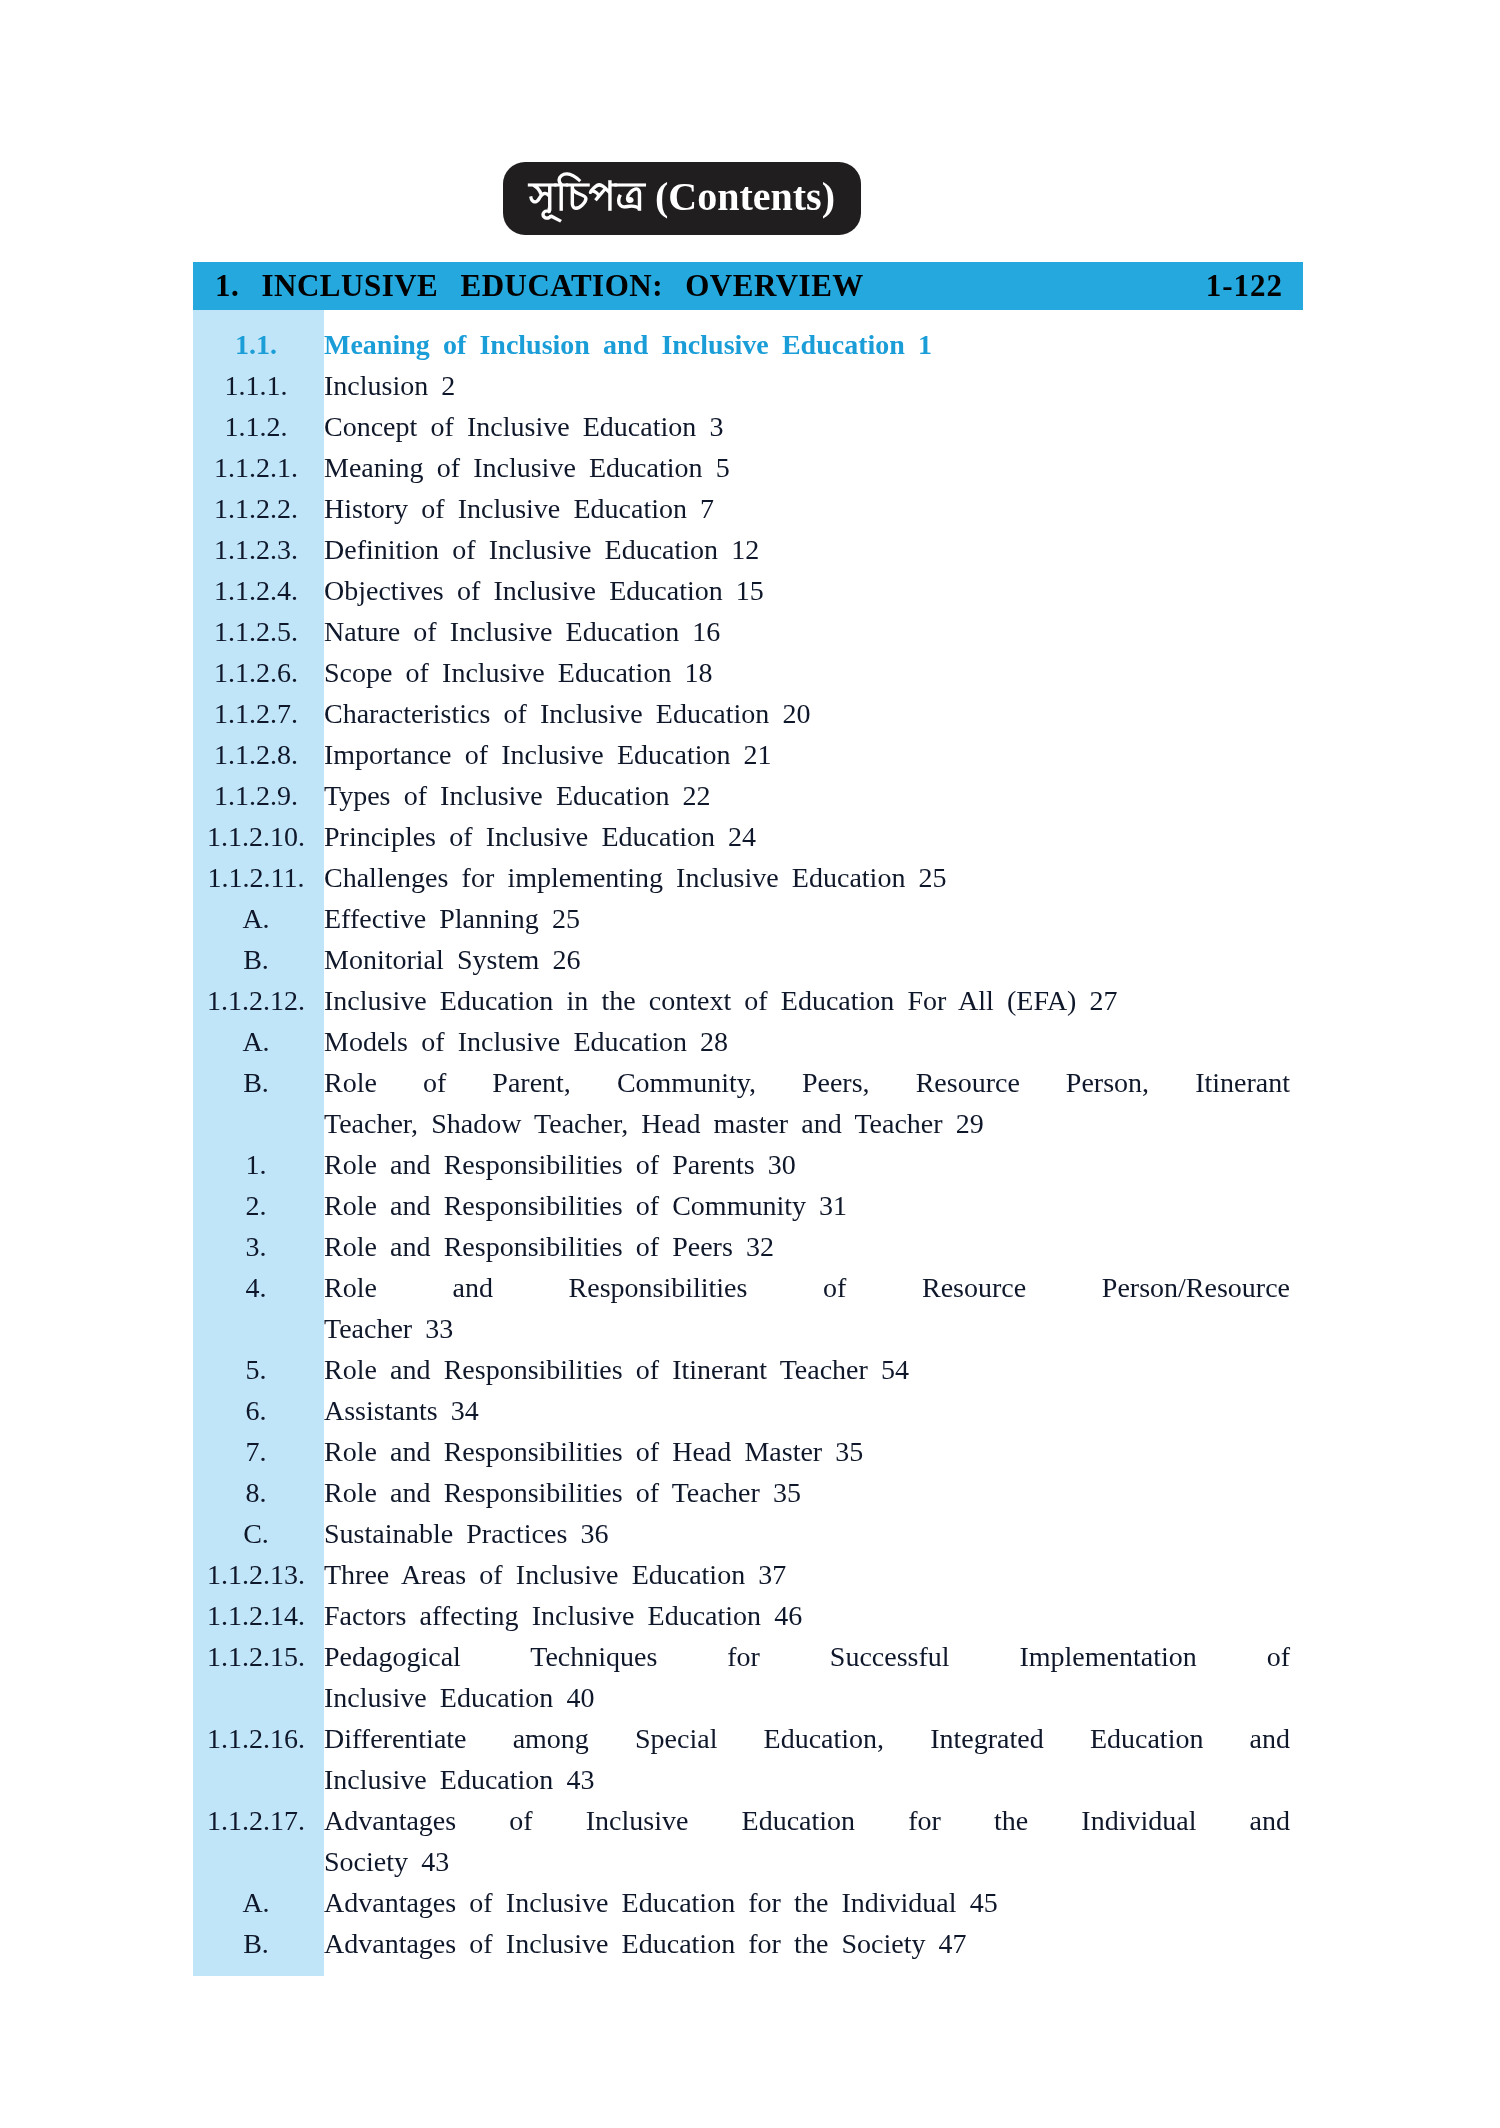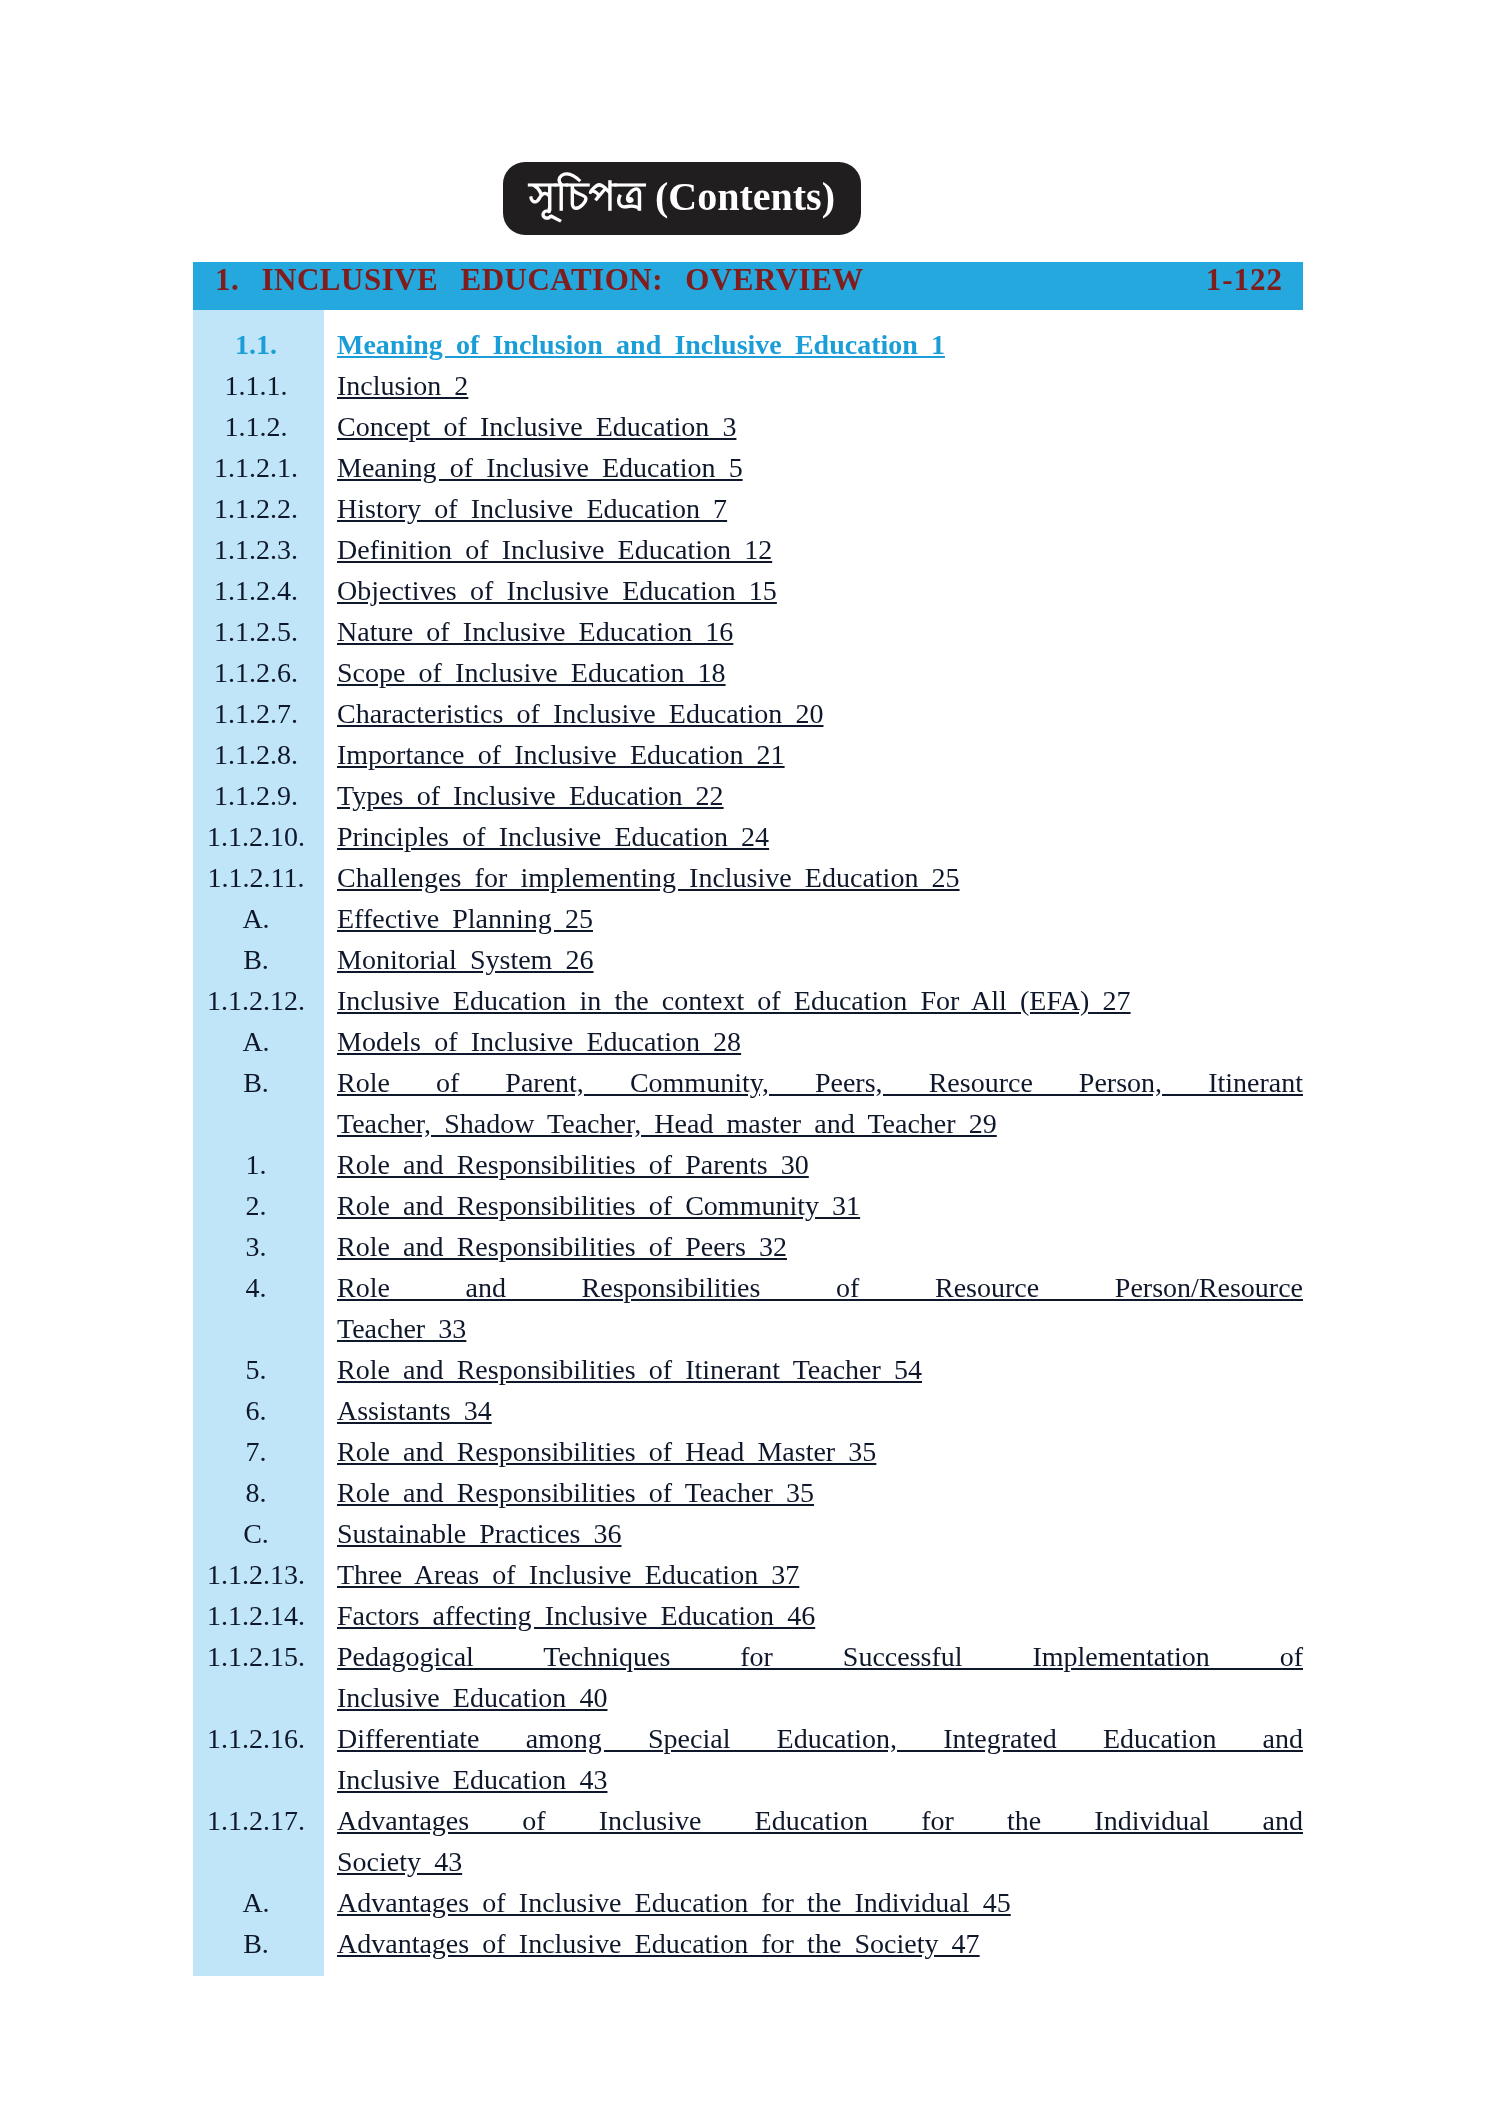--- a/index.html
+++ b/index.html
@@ -32,22 +32,23 @@
   }
   .content {
     position: absolute;
     top: 262px;
     left: 193px;
     width: 1110px;
   }
   .header-bar {
     height: 48px;
     background: #25a8dd;
-    color: #7f1d1d;
+    color: #000000;
     display: flex;
+    align-items: center;
     justify-content: space-between;
     box-sizing: border-box;
     padding: 0 20px 0 22px;
     font-weight: bold;
     font-size: 31px;
   }
   .header-bar .chapter-title { word-spacing: 14px; letter-spacing: 0.5px; }
   .header-bar .chapter-pages { letter-spacing: 1px; }
   .toc {
     position: relative;
@@ -70,24 +71,22 @@
     line-height: 41px;
   }
   .toc-num {
     width: 131px;
     box-sizing: border-box;
     padding-right: 5px;
     text-align: center;
     flex: 0 0 auto;
   }
   .toc-text {
-    margin-left: 13px;
     width: 966px;
     flex: 0 0 auto;
-    text-decoration: underline;
   }
   .toc-line {
     word-spacing: 0.22em;
     text-align: left;
   }
   .toc-line.stretch {
     text-align: justify;
     text-align-last: justify;
   }
   .toc-row.heading {

